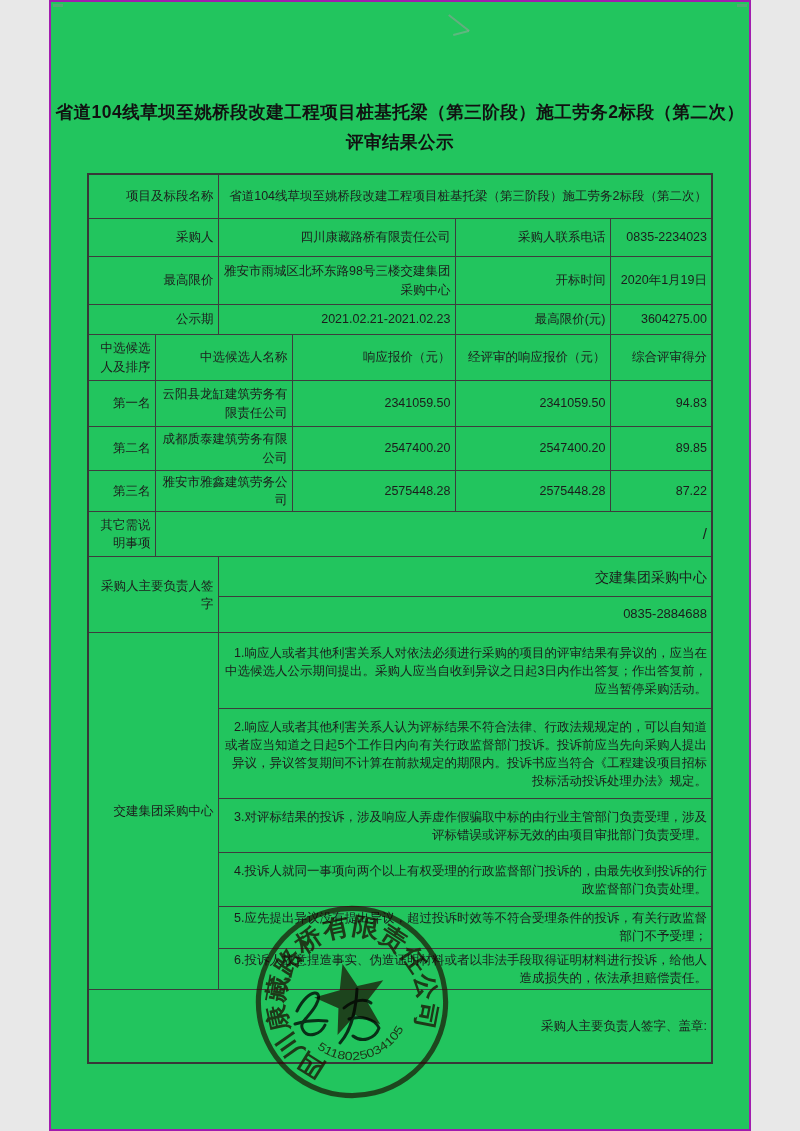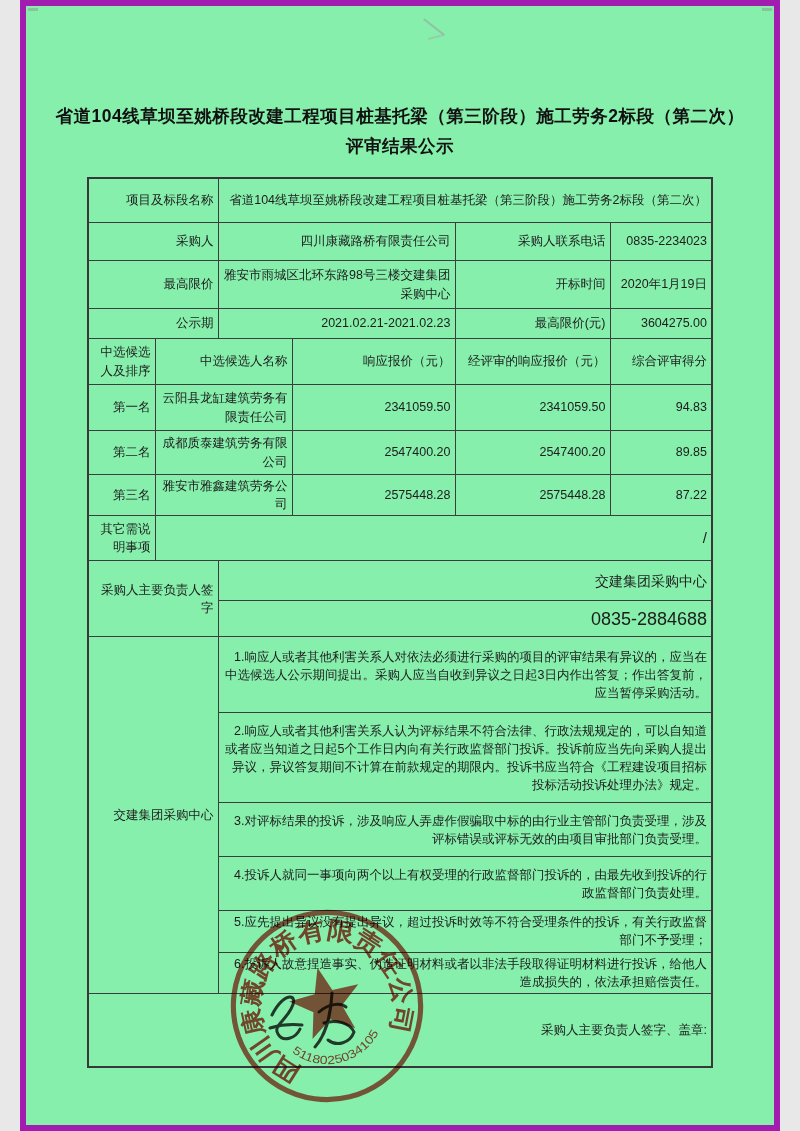--- a/index.html
+++ b/index.html
@@ -1,25 +1,25 @@
 <!DOCTYPE html>
 <html lang="zh"><head>
 <meta charset="utf-8">
 <style>
   html,body{margin:0;padding:0;background:#e8e8e8;}
   .page{
     position:relative;
-    width:760px;height:1131px;
+    width:702px;height:1131px;
     margin:0 auto;
-    background:#86efac;
+    background:#22c55e;
     overflow:hidden;
     font-family:"Liberation Sans","DejaVu Sans",sans-serif;
     color:#1c1c1c;
     box-sizing:border-box;
-    border:6px solid #a21caf;
+    border:2px solid #a21caf;
   }
   .corner-tick{position:absolute;background:#8f8f8f;opacity:.45;}
   .corner-tick.tl{top:2px;left:2px;width:10px;height:3px;}
   .corner-tick.tr{top:2px;right:2px;width:10px;height:3px;}
   .scan-mark{position:absolute;top:20px;left:395px;width:26px;height:2px;
     background:#9a9a9a;opacity:.55;transform:rotate(38deg);}
   .scan-mark2{position:absolute;top:30px;left:402px;width:16px;height:2px;
     background:#a8a8a8;opacity:.45;transform:rotate(-15deg);}
 
   .title{
@@ -165,21 +165,21 @@
       <tr class="other">
         <td class="lab left">其它需说明事项</td>
         <td class="slash" colspan="5">/</td>
       </tr>
 
       <tr class="sup1">
         <td class="lab" colspan="2" rowspan="2">采购人主要负责人签字</td>
         <td colspan="4" style="font-size:14px">交建集团采购中心</td>
       </tr>
       <tr class="sup2">
-        <td colspan="4" style="font-size:18px">0835-2884688</td>
+        <td colspan="4" style="font-size:13px">0835-2884688</td>
       </tr>
 
       <tr class="i1">
         <td class="lab" colspan="2" rowspan="6">交建集团采购中心</td>
         <td class="left" colspan="4">1.响应人或者其他利害关系人对依法必须进行采购的项目的评审结果有异议的，应当在中选候选人公示期间提出。采购人应当自收到异议之日起3日内作出答复；作出答复前，应当暂停采购活动。</td>
       </tr>
       <tr class="i2">
         <td class="left" colspan="4">2.响应人或者其他利害关系人认为评标结果不符合法律、行政法规规定的，可以自知道或者应当知道之日起5个工作日内向有关行政监督部门投诉。投诉前应当先向采购人提出异议，异议答复期间不计算在前款规定的期限内。投诉书应当符合《工程建设项目招标投标活动投诉处理办法》规定。</td>
       </tr>
       <tr class="i3">

